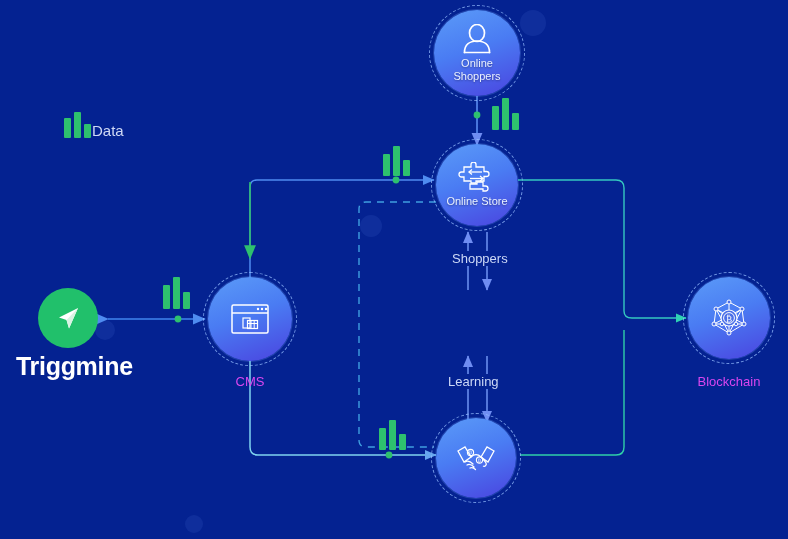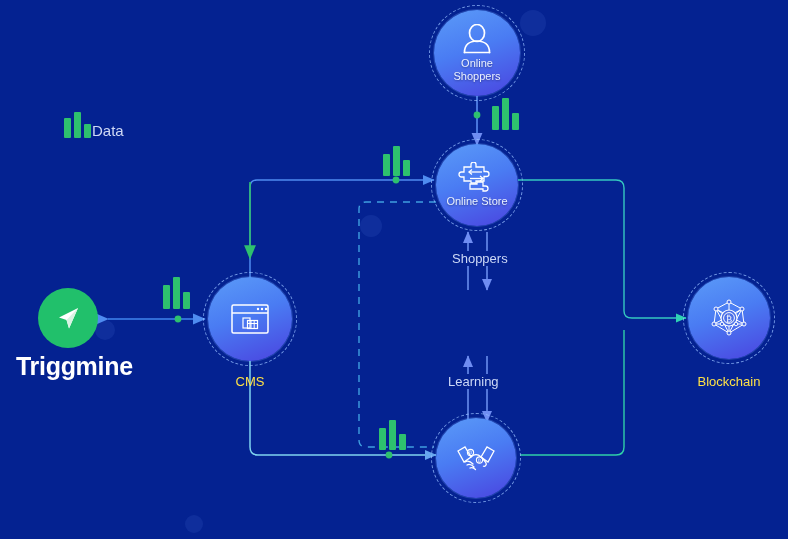--- a/index.html
+++ b/index.html
@@ -10,21 +10,21 @@
 
   .node{position:absolute;border-radius:50%;display:flex;flex-direction:column;
         align-items:center;justify-content:center;
         background:linear-gradient(160deg,#5b9bf8 0%,#4a7cf3 45%,#4a43df 100%);
         box-shadow:0 0 0 1px rgba(120,170,255,.25);}
   .node .ring{position:absolute;left:-5px;top:-5px;right:-5px;bottom:-5px;
         border-radius:50%;border:1px dashed rgba(150,190,255,.75);}
   .node .ico{position:relative;z-index:2;display:block;}
   .node .inlbl{position:relative;z-index:2;color:#eaf1ff;font-size:11px;
         line-height:13px;text-align:center;margin-top:3px;text-shadow:0 1px 2px rgba(0,0,0,.35);}
-  .outlbl{position:absolute;color:#fde047;font-size:13px;text-align:center;white-space:nowrap;}
+  .outlbl{position:absolute;color:#d946ef;font-size:13px;text-align:center;white-space:nowrap;}
 
   .edgelbl{position:absolute;color:#cdd9f7;font-size:13px;background:#042291;
            padding:0 7px;white-space:nowrap;}
 
   .bars{position:absolute;display:flex;align-items:flex-end;gap:3px;}
   .bars i{display:block;width:7px;background:#2ec16e;border-radius:1px;}
 
   .brand{position:absolute;left:16px;top:352px;color:#ffffff;font-size:25px;
          font-weight:bold;letter-spacing:-.3px;}
   .logo{position:absolute;left:38px;top:288px;width:60px;height:60px;border-radius:50%;

